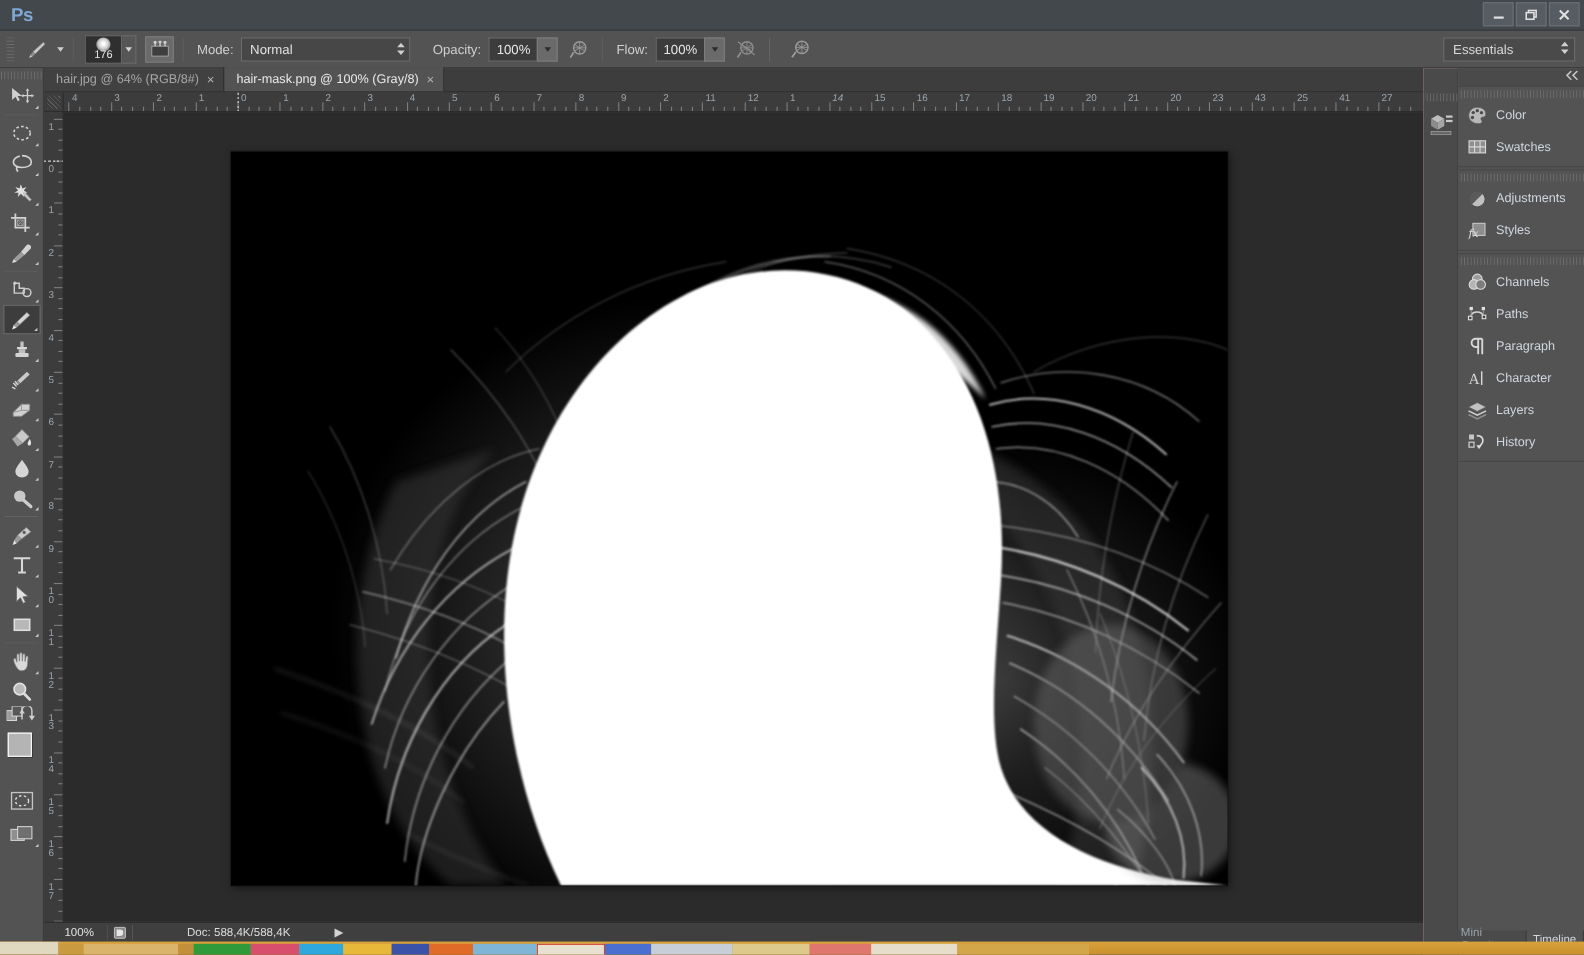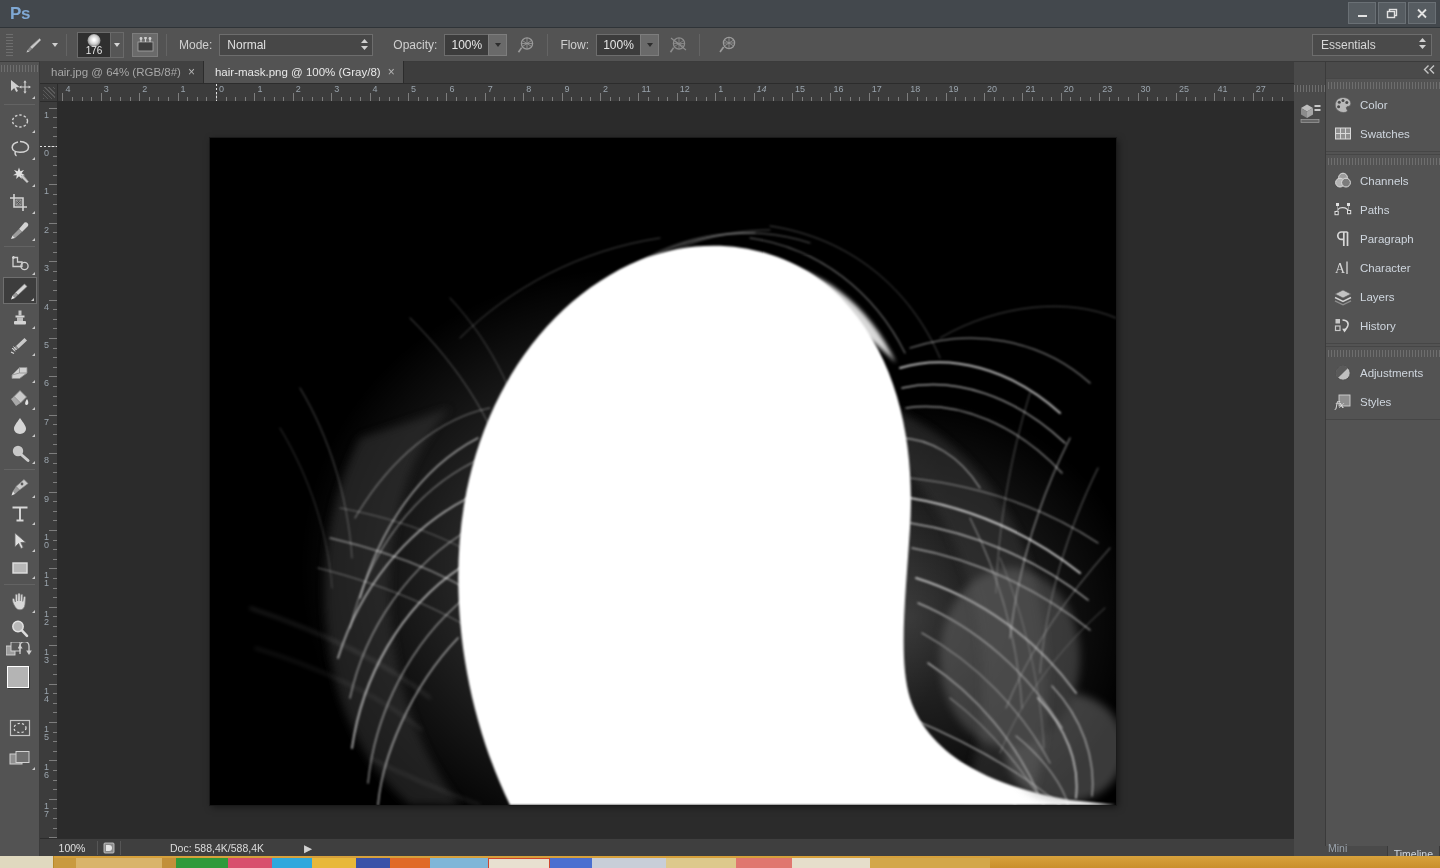--- a/index.html
+++ b/index.html
@@ -539,21 +539,21 @@
       <div class="rh-lab" style="left: 1005.8px;">20</div>
       <div class="rh-tick" style="left: 1012.4px; height: 4px;"></div>
       <div class="rh-tick" style="left: 1022px; height: 4px;"></div>
       <div class="rh-tick" style="left: 1031.6px; height: 4px;"></div>
       <div class="rh-tick" style="left: 1041.2px; height: 8px;"></div>
       <div class="rh-lab" style="left: 1044.2px;">23</div>
       <div class="rh-tick" style="left: 1050.8px; height: 4px;"></div>
       <div class="rh-tick" style="left: 1060.4px; height: 4px;"></div>
       <div class="rh-tick" style="left: 1070px; height: 4px;"></div>
       <div class="rh-tick" style="left: 1079.6px; height: 8px;"></div>
-      <div class="rh-lab" style="left: 1082.6px;">30</div>
+      <div class="rh-lab" style="left: 1082.6px;">43</div>
       <div class="rh-tick" style="left: 1089.2px; height: 4px;"></div>
       <div class="rh-tick" style="left: 1098.8px; height: 4px;"></div>
       <div class="rh-tick" style="left: 1108.4px; height: 4px;"></div>
       <div class="rh-tick" style="left: 1118px; height: 8px;"></div>
       <div class="rh-lab" style="left: 1121px;">25</div>
       <div class="rh-tick" style="left: 1127.6px; height: 4px;"></div>
       <div class="rh-tick" style="left: 1137.2px; height: 4px;"></div>
       <div class="rh-tick" style="left: 1146.8px; height: 4px;"></div>
       <div class="rh-tick" style="left: 1156.4px; height: 8px;"></div>
       <div class="rh-lab" style="left: 1159.4px;">41</div>
@@ -1054,20 +1054,41 @@
               <span>Color</span>
             </div>
             <div class="rp-item">
               <span class="rp-ico">
                 <svg width="18" height="18" viewBox="0 0 18 18">
                   <rect x="1.5" y="3" width="15" height="11" fill="#8e8e8e" stroke="#d8d8d8" stroke-width="1"></rect>
                   <path d="M6.5 3 L6.5 14 M11.5 3 L11.5 14 M1.5 8.5 L16.5 8.5" stroke="#d8d8d8" stroke-width="1"></path>
                 </svg>
               </span>
               <span>Swatches</span>
+            </div>
+          </div>
+          <div class="rp-group">
+            <div class="rp-gripbar"></div>
+            <div class="rp-item">
+              <span class="rp-ico">
+                <svg width="18" height="18" viewBox="0 0 18 18">
+                  <circle cx="9" cy="9" r="7.2" fill="#c0c0c0" stroke="#4d4d4d" stroke-width="1"></circle>
+                  <path d="M3.9 14.1 A7.2 7.2 0 0 1 14.1 3.9 Z" fill="#5a5a5a"></path>
+                </svg>
+              </span>
+              <span>Adjustments</span>
+            </div>
+            <div class="rp-item">
+              <span class="rp-ico">
+                <svg width="18" height="18" viewBox="0 0 18 18">
+                  <rect x="5" y="2" width="11" height="11" fill="#8e8e8e" stroke="#d0d0d0" stroke-width=".9"></rect>
+                  <text x="1" y="14.5" font-family="DejaVu Serif, serif" font-size="10" font-style="italic" fill="#e0e0e0">fx</text>
+                </svg>
+              </span>
+              <span>Styles</span>
             </div>
           </div>
           <div class="rp-group">
             <div class="rp-gripbar"></div>
             <div class="rp-item">
               <span class="rp-ico">
                 <svg width="18" height="18" viewBox="0 0 18 18">
                   <circle cx="9" cy="5.6" r="4.4" fill="#9c9c9c" stroke="#dcdcdc" stroke-width="1"></circle>
                   <circle cx="6" cy="10.6" r="4.4" fill="#b4b4b4" stroke="#dcdcdc" stroke-width="1"></circle>
                   <circle cx="12" cy="10.6" r="4.4" fill="#7c7c7c" stroke="#dcdcdc" stroke-width="1"></circle>
@@ -1120,41 +1141,20 @@
                 <svg width="18" height="18" viewBox="0 0 18 18">
                   <rect x="1.5" y="2" width="4.5" height="4.5" fill="#c7c7c7"></rect>
                   <rect x="1.5" y="9" width="4.5" height="4.5" fill="none" stroke="#c7c7c7" stroke-width="1.2"></rect>
                   <path d="M8.5 3 C13.5 3 15.5 6.5 13 10.5 L10.5 14" fill="none" stroke="#d8d8d8" stroke-width="1.5"></path>
                   <path d="M10.5 15.5 L8.2 11.8 L12.6 11.6 Z" fill="#d8d8d8"></path>
                 </svg>
               </span>
               <span>History</span>
             </div>
           </div>
-          <div class="rp-group">
-            <div class="rp-gripbar"></div>
-            <div class="rp-item">
-              <span class="rp-ico">
-                <svg width="18" height="18" viewBox="0 0 18 18">
-                  <circle cx="9" cy="9" r="7.2" fill="#c0c0c0" stroke="#4d4d4d" stroke-width="1"></circle>
-                  <path d="M3.9 14.1 A7.2 7.2 0 0 1 14.1 3.9 Z" fill="#5a5a5a"></path>
-                </svg>
-              </span>
-              <span>Adjustments</span>
-            </div>
-            <div class="rp-item">
-              <span class="rp-ico">
-                <svg width="18" height="18" viewBox="0 0 18 18">
-                  <rect x="5" y="2" width="11" height="11" fill="#8e8e8e" stroke="#d0d0d0" stroke-width=".9"></rect>
-                  <text x="1" y="14.5" font-family="DejaVu Serif, serif" font-size="10" font-style="italic" fill="#e0e0e0">fx</text>
-                </svg>
-              </span>
-              <span>Styles</span>
-            </div>
-          </div>
         </div>
     </div>
   </div>
 
   <div class="bottom-tabs" id="bottom-tabs">
       <div class="btab">Mini Opacity</div>
       <div class="btab active">Timeline</div>
     </div>
 
   <div class="taskbar">

